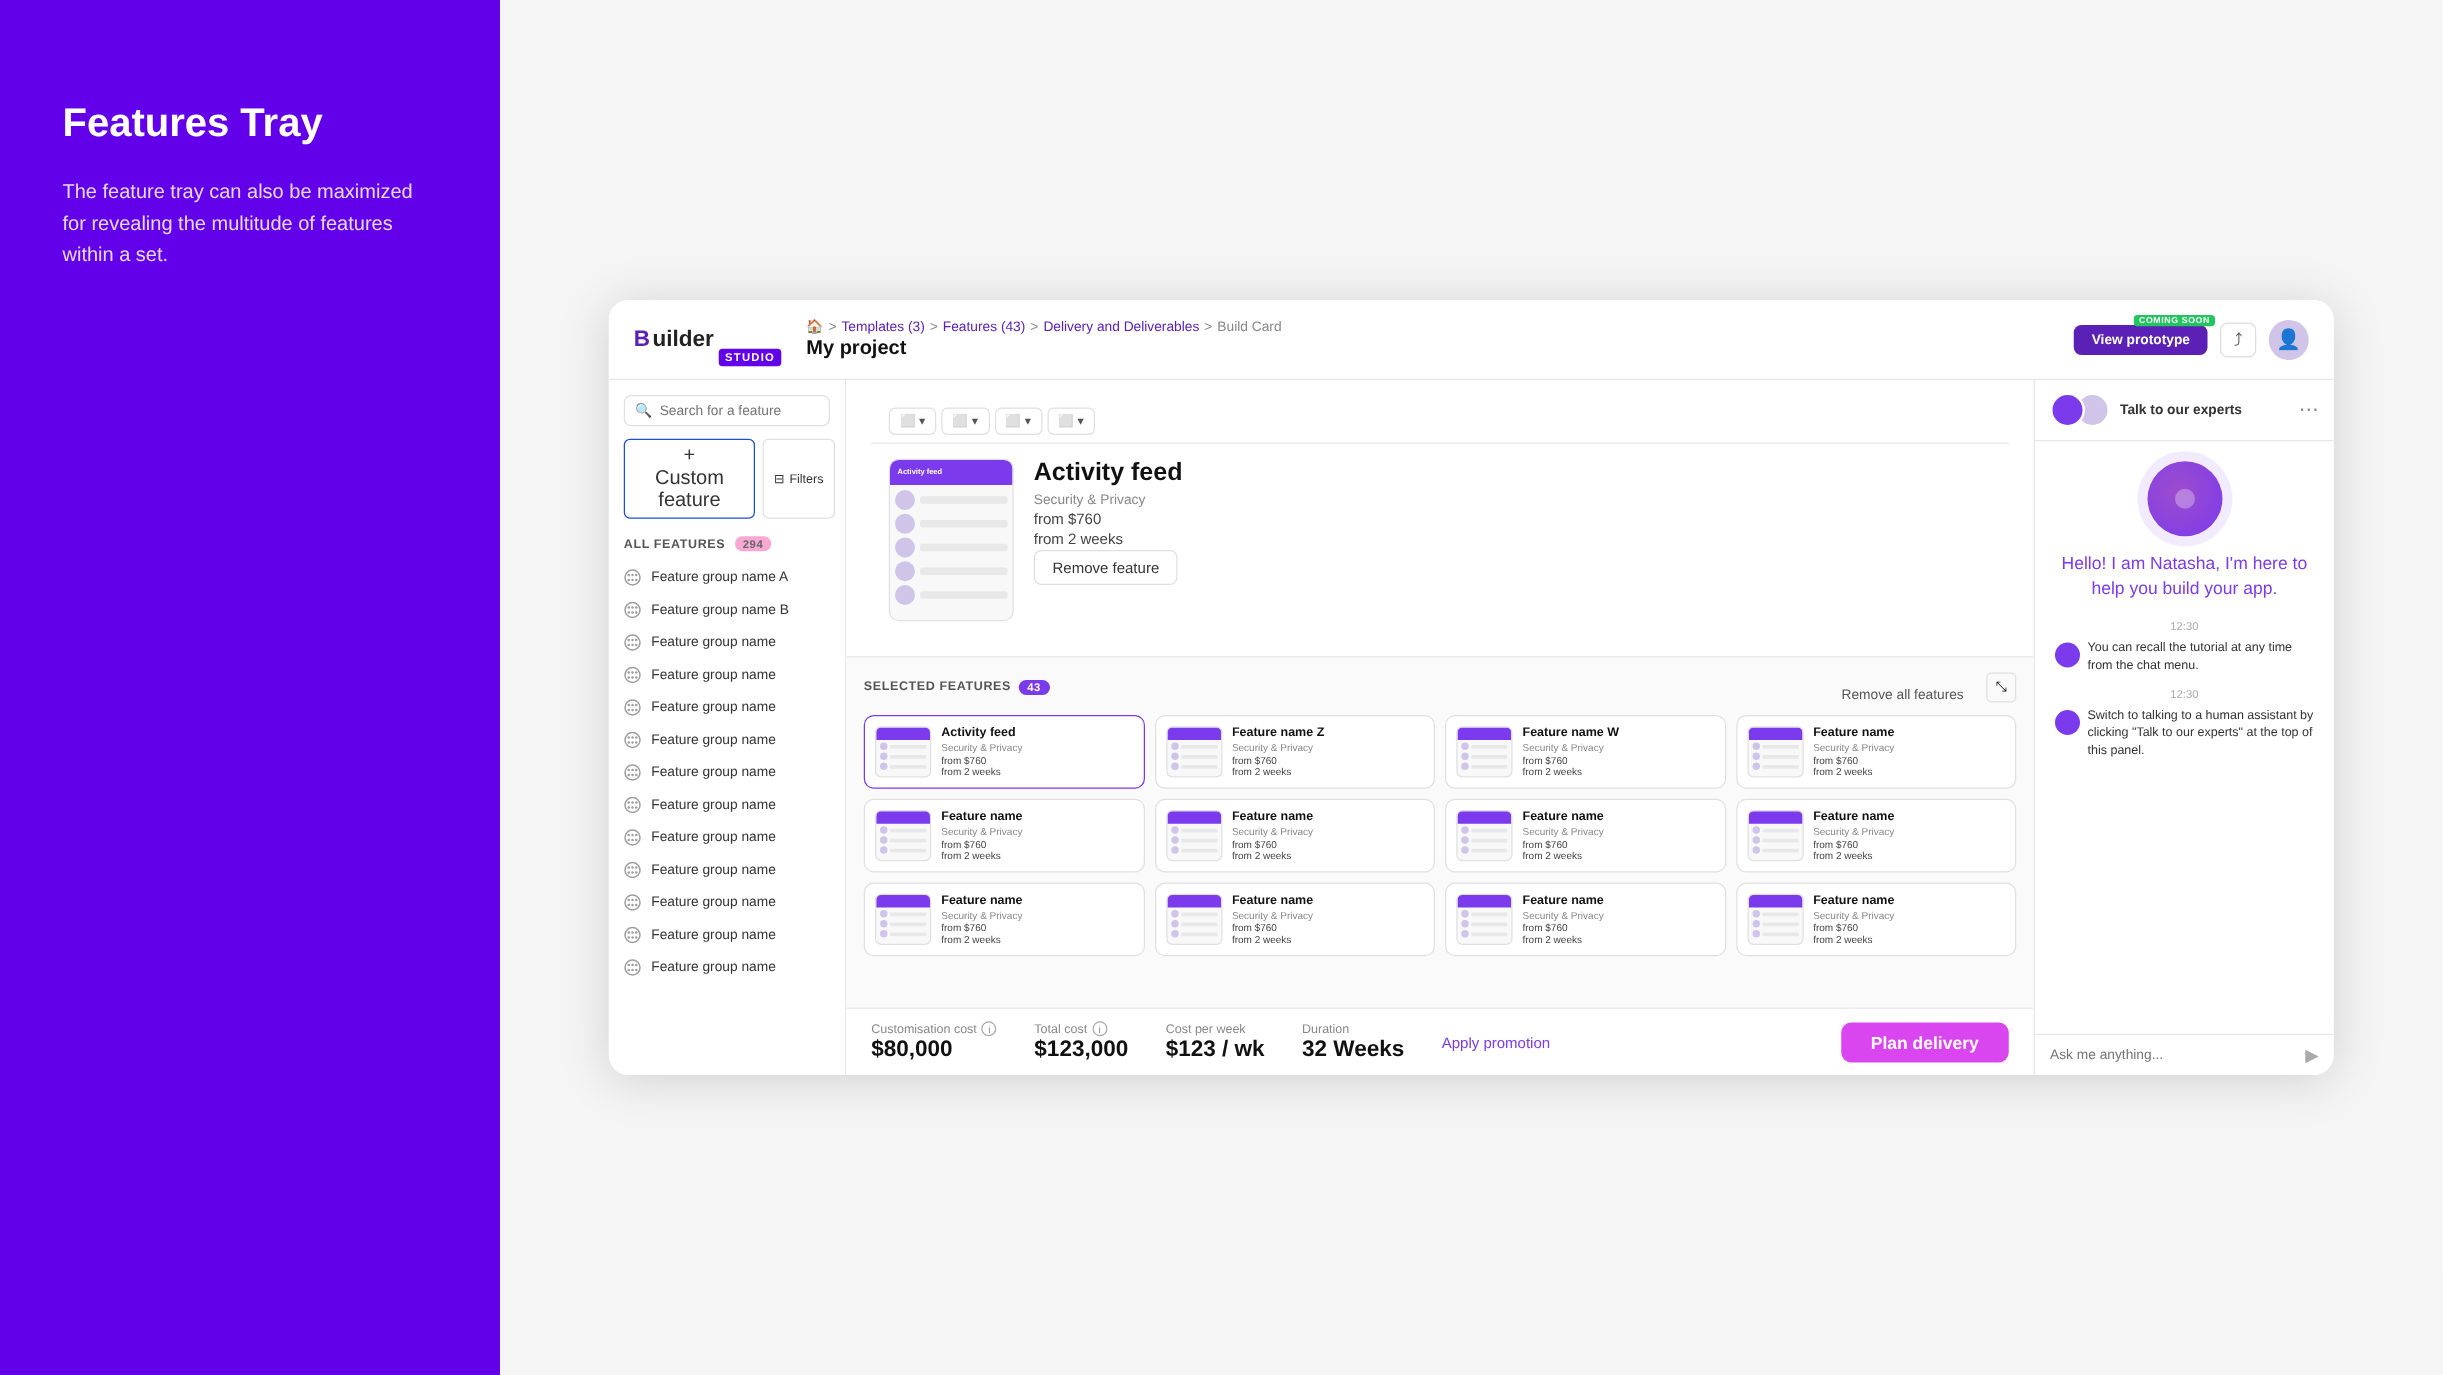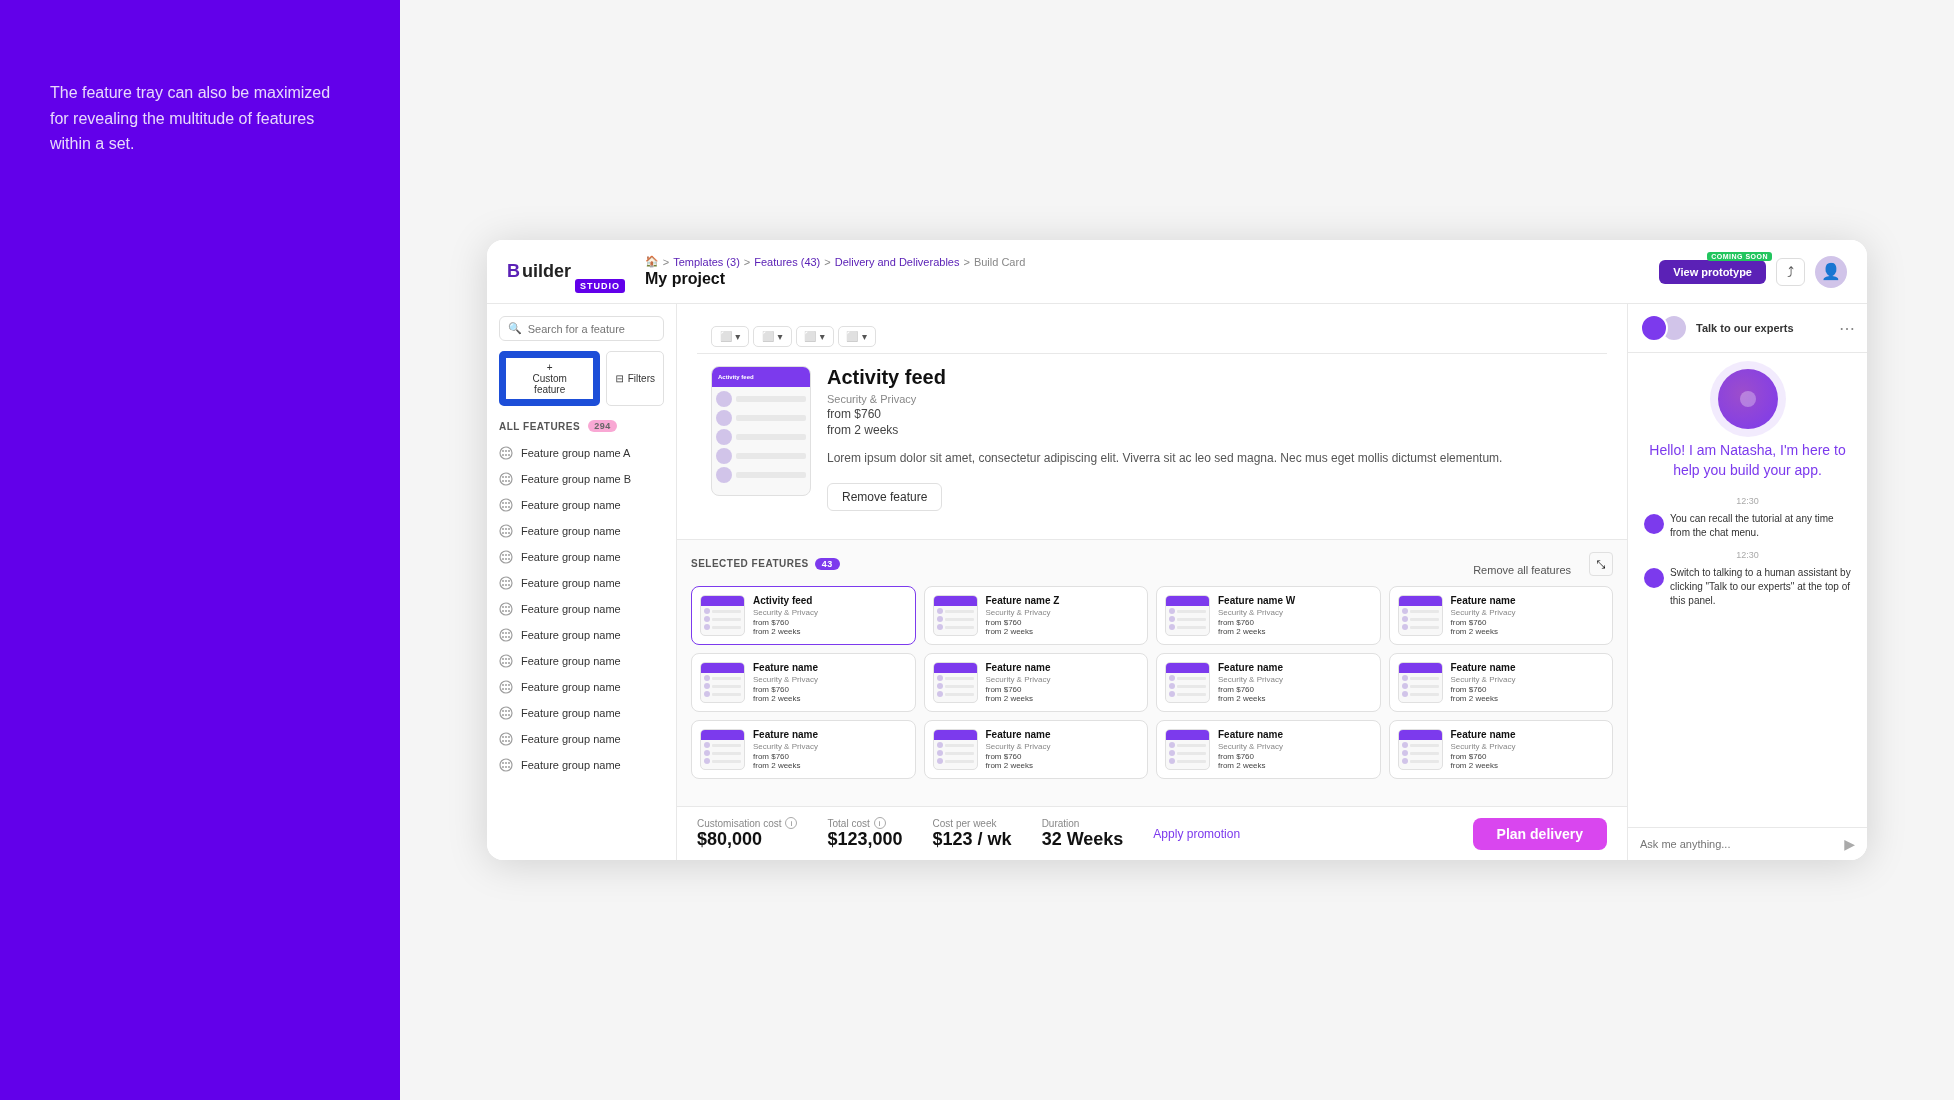--- a/index.html
+++ b/index.html
@@ -189,24 +189,24 @@
     .sidebar-actions {
       display: flex;
       gap: 6px;
       padding: 0 12px 10px;
     }
     .btn-custom {
       display: flex;
       align-items: center;
       gap: 4px;
       background: none;
-      border: 7px solid #1d4ed8;
+      border: 1px solid #1d4ed8;
       border-radius: 5px;
       padding: 4px 24px;
-      font-size: 10px;
+      font-size: 16px;
       cursor: pointer;
       color: #333;
     }
     .btn-filter {
       display: flex;
       align-items: center;
       gap: 4px;
       background: none;
       border: 1px solid #e0e0e0;
       border-radius: 5px;
@@ -632,20 +632,21 @@
       border: none;
       cursor: pointer;
       color: #aaa;
       font-size: 14px;
     }
   </style>
 </head>
 <body>
 
 <div class="left-panel">
+  <h1>Features Tray</h1>
   <p>The feature tray can also be maximized for revealing the multitude of features within a set.</p>
 </div>
 
 <div class="right-panel">
 
   <div class="app-window">
 
     <div class="top-bar">
       <div class="logo">
         <span class="b">B</span>uilder
@@ -920,21 +921,20 @@
                     </div>
                 </div>
               </div>
               <div class="feature-info">
                 <h2>Activity feed</h2>
                 <div class="feature-meta-tag">Security &amp; Privacy</div>
                 <div class="feature-price">
                   <span>from $760</span>
                 </div>
                 <div class="feature-price">from 2 weeks</div>
-                <p class="feature-description">Lorem ipsum dolor sit amet, consectetur adipiscing elit. Viverra sit ac leo sed magna. Nec mus eget mollis dictumst elementum.</p>
                 <button class="btn-remove">Remove feature</button>
               </div>
             </div>
           </div>
         </div>
 
         <div class="selected-features-section">
           <div class="selected-header">
             <div class="selected-label">
               <span>SELECTED FEATURES</span>

